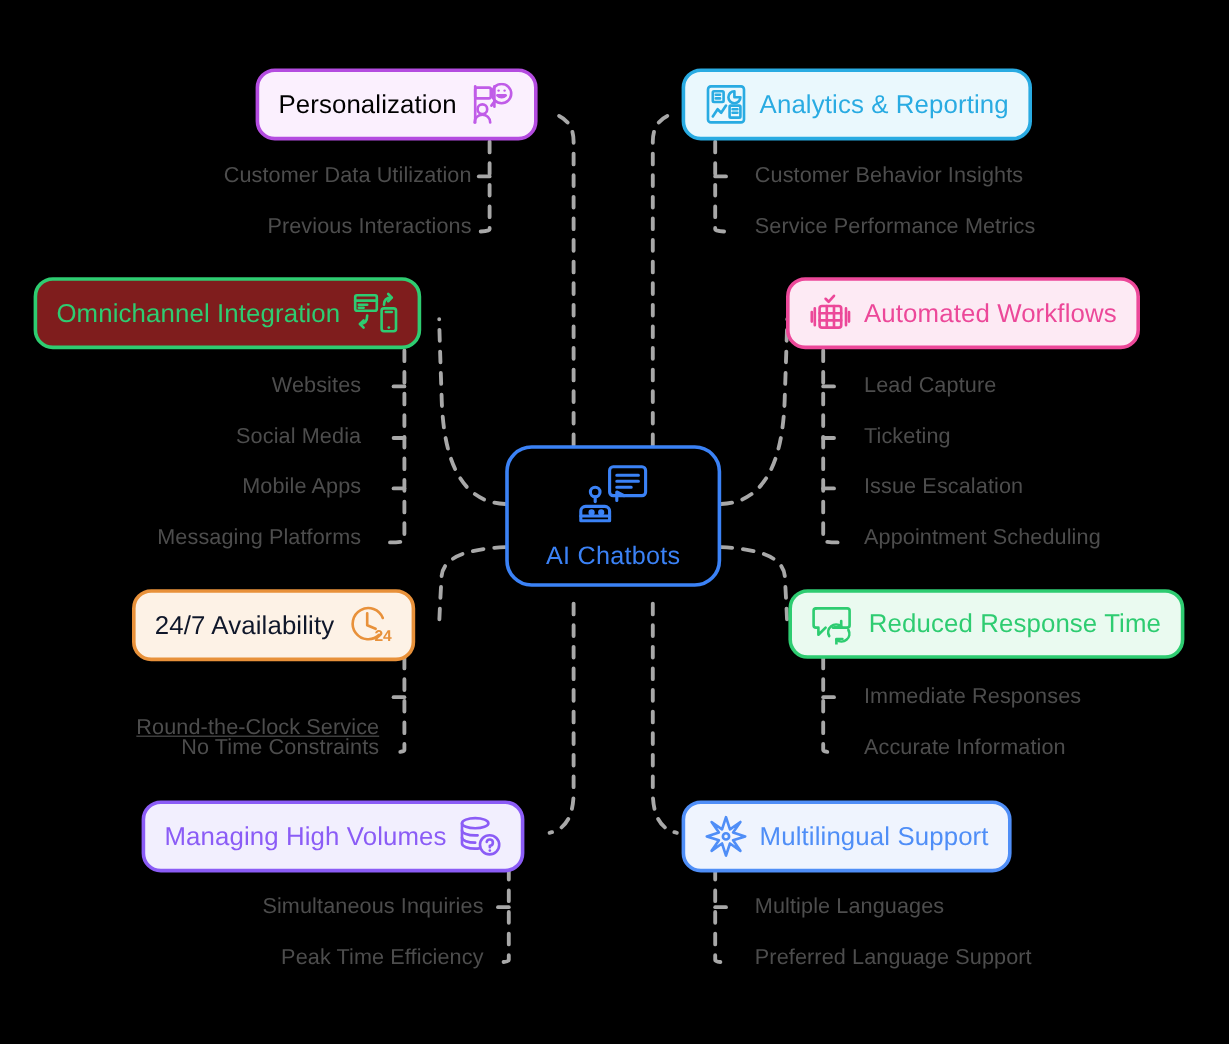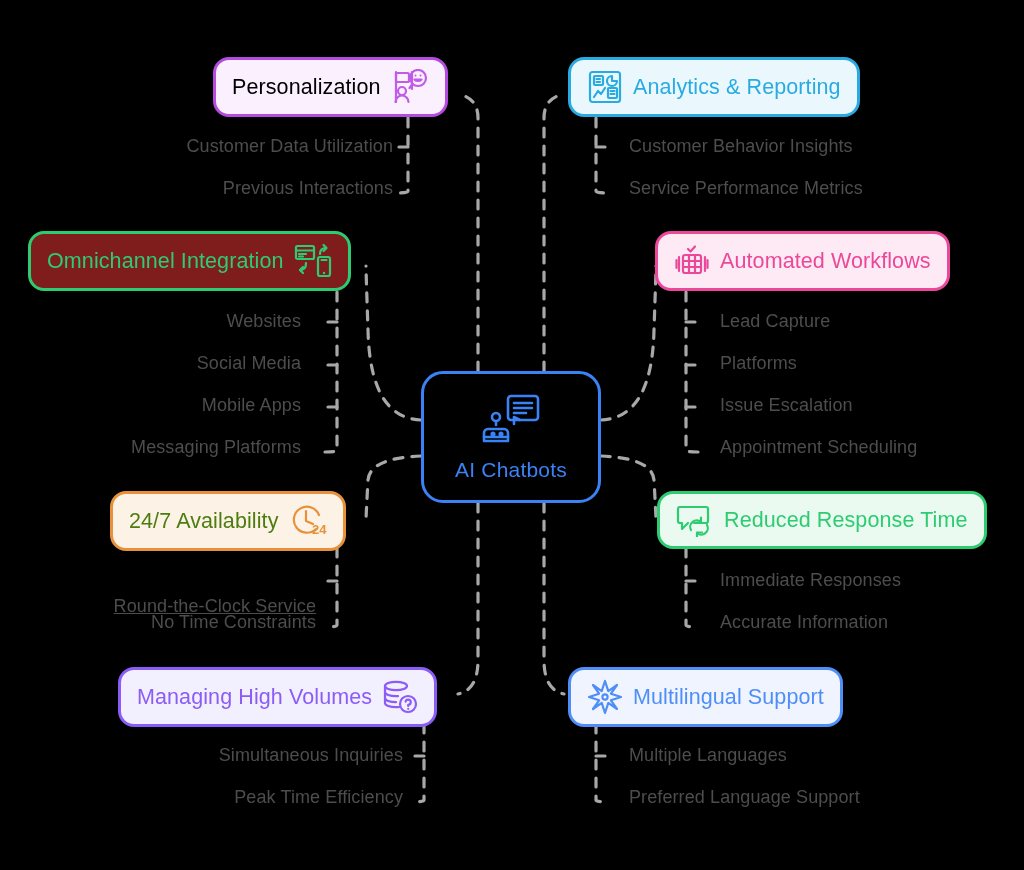--- a/index.html
+++ b/index.html
@@ -31,21 +31,21 @@
     font-size: 21.5px;
     letter-spacing: .1px;
   }
   .node .ico { display: flex; align-items: center; justify-content: flex-start; flex: 0 0 auto; }
   .node .ico svg { display: block; }
 
   
   #center-node {
     position: absolute;
     left: 421px; top: 371px;
-    width: 180px; height: 132px;
+    width: 180px; height: 118px;
     border: 3px solid #3b82f6;
     border-radius: 22px;
     background: #000;
     display: flex; flex-direction: column;
     align-items: center; justify-content: center;
     gap: 4px;
   }
   #center-node .center-label {
     color: #3b82f6;
     font-size: 21px;
@@ -200,26 +200,26 @@
         <path d="M14 6 L16.5 8.5 L21 3.5"></path>
         <rect x="9" y="12" width="18" height="18" rx="2"></rect>
         <path d="M9 18 H27 M9 24 H27 M15 12 V30 M21 12 V30"></path>
         <path d="M5 14 V28 M31 14 V28"></path>
         <path d="M2.5 17 V25 M33.5 17 V25"></path>
       </svg>
     </span>
     <span class="label" style="color: rgb(236, 72, 153);">Automated Workflows</span>
   </div>
   <div class="sub right" style="left:720px; top:311px;">Lead Capture</div>
-  <div class="sub right" style="left:720px; top:353px;">Platforms</div>
+  <div class="sub right" style="left:720px; top:353px;">Ticketing</div>
   <div class="sub right" style="left:720px; top:395px;">Issue Escalation</div>
   <div class="sub right" style="left:720px; top:437px;">Appointment Scheduling</div>
 
   <div class="node" id="n-availability" style="left: 110px; top: 491px; border-color: rgb(232, 145, 58); background: rgb(253, 242, 230);">
-    <span class="label" style="color: #4d7c0f;">24/7 Availability</span>
+    <span class="label" style="color: #0f172a;">24/7 Availability</span>
     <span class="ico">
       <svg width="38" height="36" viewBox="0 0 38 36" fill="none" stroke="#e8913a" stroke-width="2.2" stroke-linecap="round" stroke-linejoin="round">
         <path d="M30 12 a13 13 0 1 0 -3 14"></path>
         <path d="M17 8 V18 L24 21"></path>
         <text x="23" y="31" font-family="Liberation Sans, sans-serif" font-size="13" font-weight="600" fill="#e8913a" stroke="none">24</text>
       </svg>
     </span>
   </div>
   <div class="sub left" style="left:316px; top:596px;text-decoration:underline;">Round-the-Clock Service</div>
   <div class="sub left" style="left:316px; top:612px;">No Time Constraints</div>

